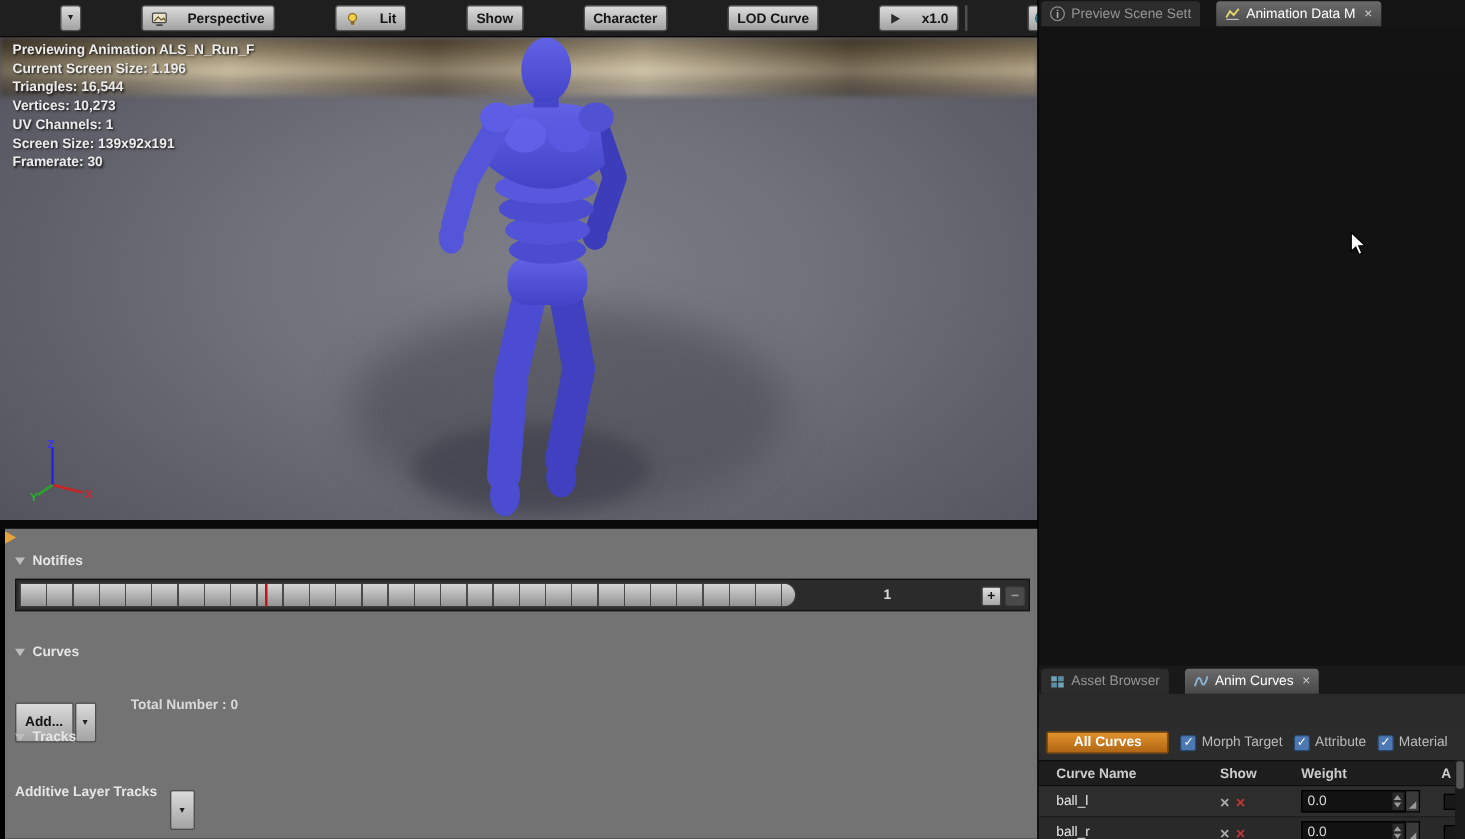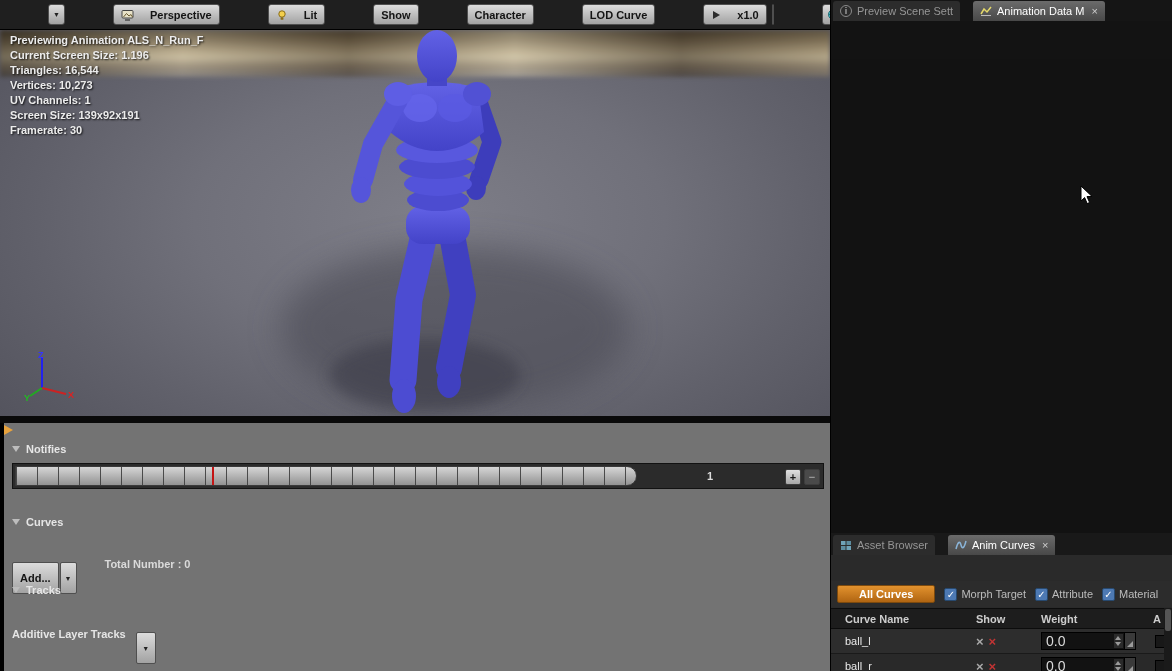--- a/index.html
+++ b/index.html
@@ -114,21 +114,21 @@
   .col-a { flex:0 0 12px; }
   .curve-row { position:absolute; left:0; width:334px; height:25px; display:flex; align-items:center;
                color:#e8e8e8; font-size:11px; border-bottom:1px solid #1a1a1a; }
   .row-0 { top:96px; background:#2d2d2d; }
   .row-1 { top:121px; background:#292929; }
   .type-icons { flex:0 0 65px; display:flex; gap:5px; font-size:13px; font-weight:bold; line-height:1; }
   .x-gray { color:#a9a9a9; }
   .x-red { color:#c23434; }
   .weight-cell { flex:0 0 112px; display:flex; align-items:center; }
   .weight-box { width:84px; height:18px; background:#121212; border:1px solid #000; color:#dadada;
-                font-size:14px; padding:0 4px; display:flex; align-items:center; position:relative; }
+                font-size:11px; padding:0 4px; display:flex; align-items:center; position:relative; }
   .spin { position:absolute; right:1px; top:1px; width:9px; height:14px; display:flex; flex-direction:column;
           justify-content:space-between; padding:2px 1px; background:#2a2a2a; }
   .spin i { display:block; width:0; height:0; border-left:3px solid transparent; border-right:3px solid transparent; }
   .spin .up { border-bottom:4px solid #9a9a9a; }
   .spin .dn { border-top:4px solid #9a9a9a; }
   .slider-handle { width:11px; height:18px; background:#3a3a3a; border:1px solid #000; border-left:none;
                    position:relative; cursor:ew-resize; }
   .slider-handle::after { content:""; position:absolute; right:2px; bottom:2px; width:0; height:0;
                           border-bottom:6px solid #9a9a9a; border-left:6px solid transparent; }
   .auto-box { width:13px; height:13px; background:#181818; border:1px solid #000; margin-left:2px; cursor:pointer; }

